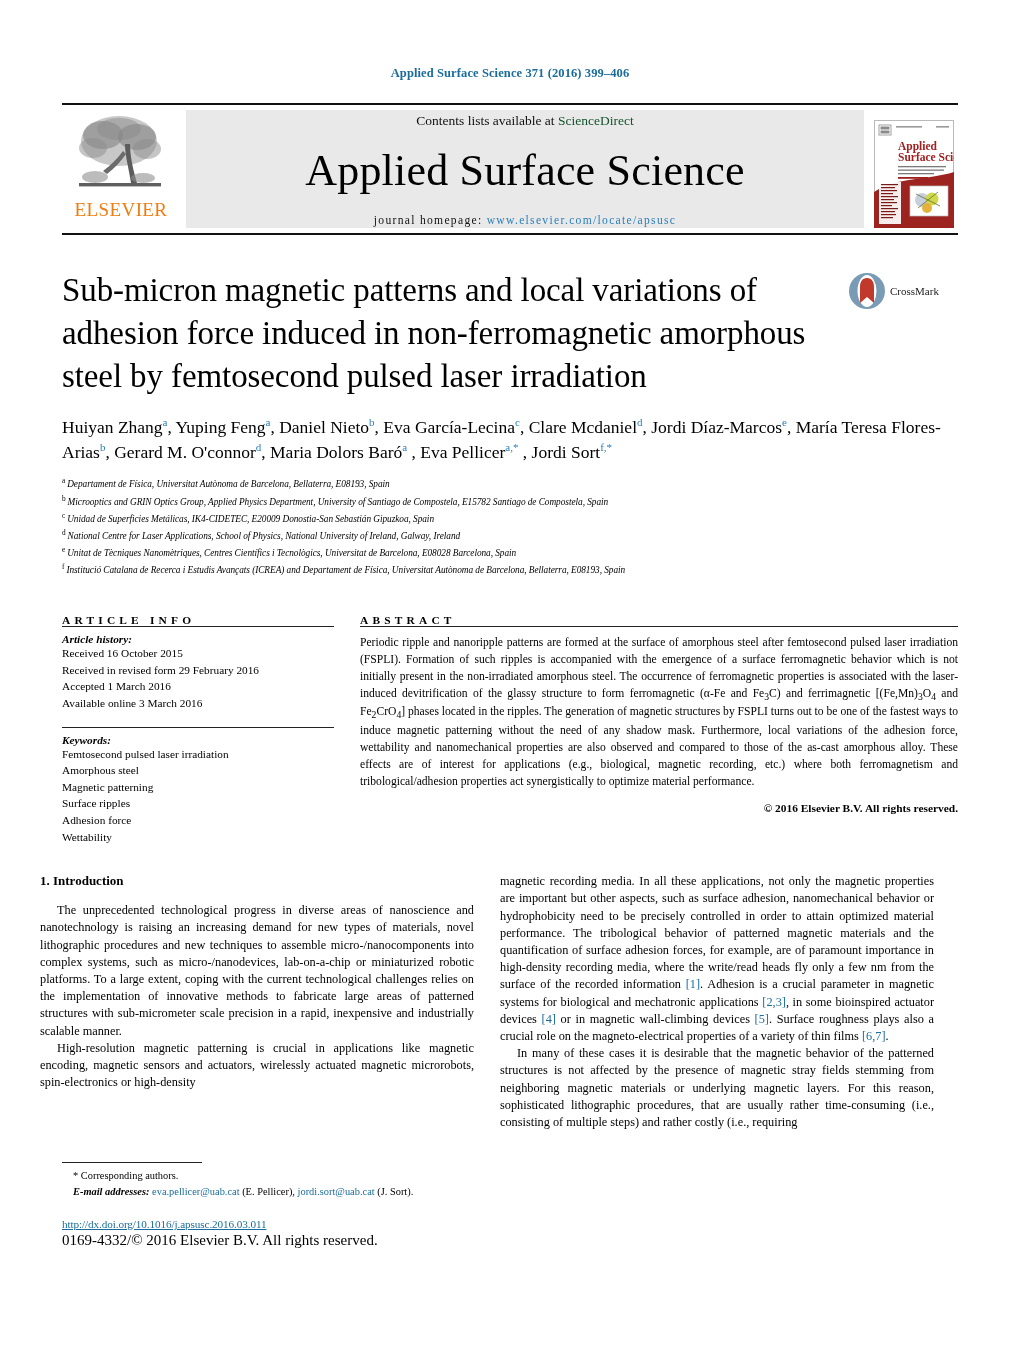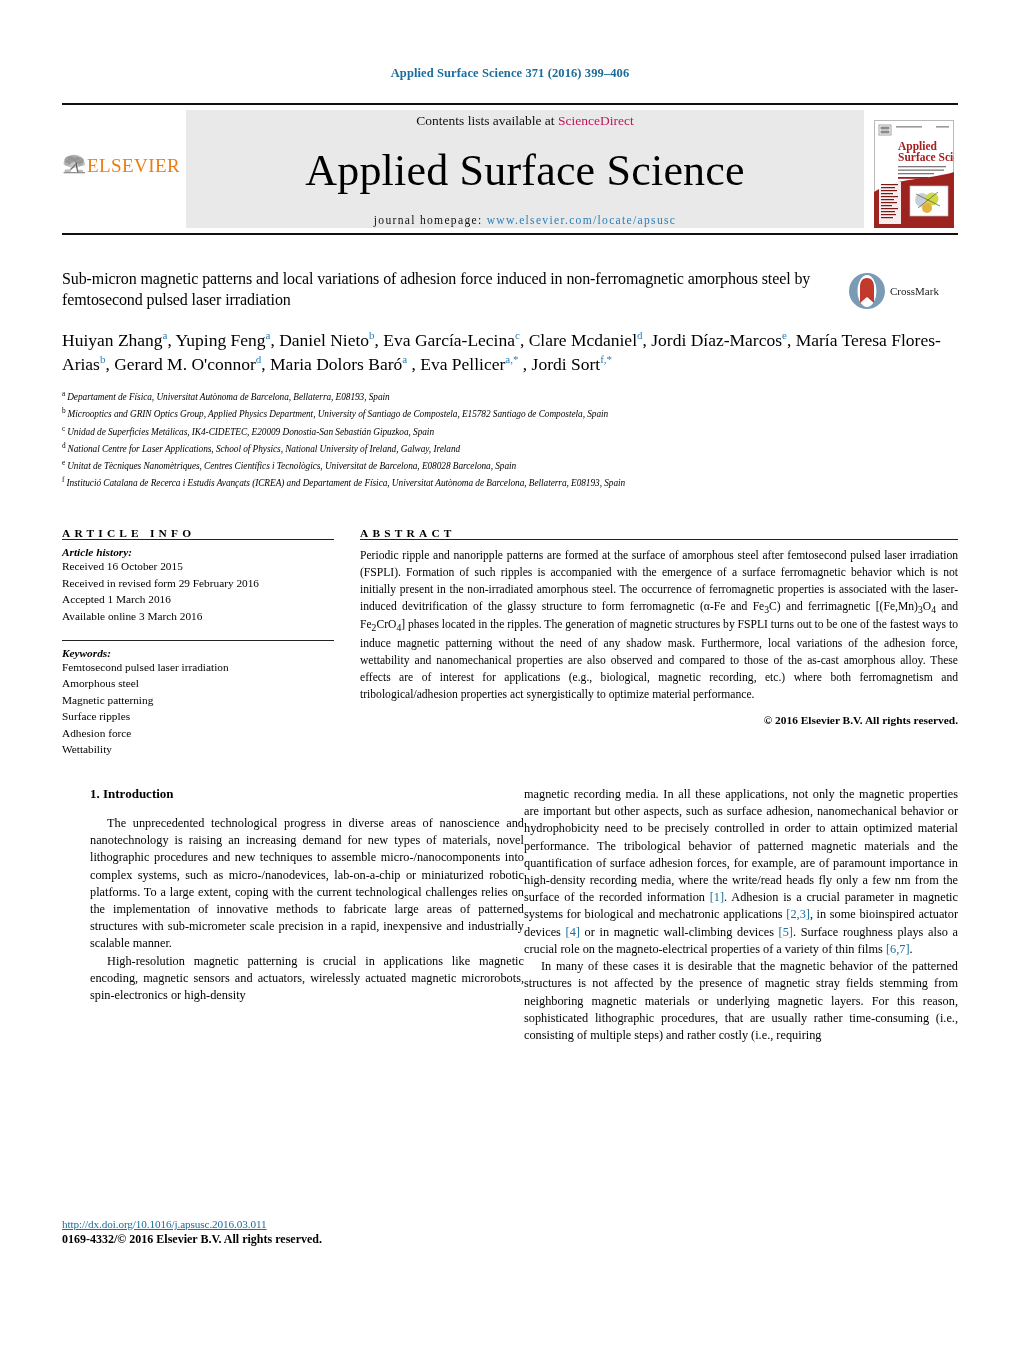--- a/index.html
+++ b/index.html
@@ -32,21 +32,21 @@
     border-bottom:2.6px solid #111;
     display:flex;
     align-items:stretch;
     height:132px;
     background:#fff;
   }
   .elsevier-logo {
     width:118px;
     flex:0 0 118px;
     display:flex;
-    flex-direction:row;
+    flex-direction:column;
     align-items:center;
     justify-content:center;
     padding-bottom:9px;
   }
   .tree-svg { display:block; }
   .elsevier-word {
     font-family:"Liberation Serif", serif;
     font-size:19px;
     letter-spacing:0.4px;
     color:#EE7D11;
@@ -62,21 +62,21 @@
     align-items:center;
     justify-content:center;
     margin:5px 6px 5px 6px;
     position:relative;
   }
   .contents-line {
     font-size:13.5px;
     color:#111;
     margin-top:2px;
   }
-  .contents-line .sd { color:#be185d; }
+  .contents-line .sd { color:#14532d; }
   .journal-name {
     font-family:"Liberation Serif", serif;
     font-size:44px;
     font-weight:400;
     margin:16px 0 18px 0;
     letter-spacing:0.2px;
   }
   .homepage-line {
     font-size:11.6px;
     letter-spacing:1.3px;
@@ -87,21 +87,21 @@
     flex:0 0 88px;
     width:88px;
     margin:5px 0 5px 0;
     display:flex; align-items:flex-end; justify-content:center;
   }
 
   
   .titleblock { margin:34px 62px 0 62px; position:relative; }
   h1.title {
     font-family:"Liberation Serif", serif;
-    font-size:16px;
+    font-size:33px;
     font-weight:400;
     line-height:1.30;
     margin:0;
     width:800px;
     letter-spacing:-0.1px;
   }
   .crossmark {
     position:absolute; right:0; top:-4px;
     width:110px; height:52px;
     display:flex; align-items:center; gap:4px;
@@ -158,22 +158,23 @@
   }
   .copyright {
     text-align:right;
     font-size:11.4px;
     font-weight:bold;
     margin-top:11px;
   }
 
   
   .bodywrap {
-    margin:24px 62px 0 90px;
-    display:flex;
+    margin:24px 62px 0 40px;
+    display:flex;
+    gap:26px;
   }
   .bodycol { width:434px; flex:0 0 434px; }
   h2.secnum {
     font-size:13px;
     font-weight:bold;
     margin:0 0 13px 0;
     font-family:"Liberation Serif", serif;
   }
   p.para {
     font-size:12.3px;
@@ -198,21 +199,21 @@
   .fn-lbl { font-style:italic; font-weight:bold; }
   .mail { color:#1a6c9c; }
 
   .doiblock {
     position:absolute;
     left:62px;
     top:1218px;
     width:460px;
   }
   .doi { font-size:11.2px; color:#1a6c9c; text-decoration:underline; letter-spacing:-0.1px;}
-  .issn { font-size:12px; font-weight:bold; margin-top:2px; }
+  .issn { font-size:15px; font-weight:normal; margin-top:2px; }
 </style>
 </head>
 <body>
 
 <div class="page">
 
   <div class="runhead">Applied Surface Science 371 (2016) 399–406</div>
 
   <div class="masthead">
 
@@ -363,19 +364,30 @@
       <h2 class="secnum">1. Introduction</h2>
       <p class="para indent">The unprecedented technological progress in diverse areas of nanoscience and nanotechnology is raising an increasing demand for new types of materials, novel lithographic procedures and new techniques to assemble micro-/nanocomponents into complex systems, such as micro-/nanodevices, lab-on-a-chip or miniaturized robotic platforms. To a large extent, coping with the current technological challenges relies on the implementation of innovative methods to fabricate large areas of patterned structures with sub-micrometer scale precision in a rapid, inexpensive and industrially scalable manner.</p>
       <p class="para indent">High-resolution magnetic patterning is crucial in applications like magnetic encoding, magnetic sensors and actuators, wirelessly actuated magnetic microrobots, spin-electronics or high-density</p>
     </div>
     <div class="bodycol">
       <p class="para"><span>magnetic recording media. In all these applications, not only the magnetic properties are important but other aspects, such as surface adhesion, nanomechanical behavior or hydrophobicity need to be precisely controlled in order to attain optimized material performance. The tribological behavior of patterned magnetic materials and the quantification of surface adhesion forces, for example, are of paramount importance in high-density recording media, where the write/read heads fly only a few nm from the surface of the recorded information </span><span class="ref">[1]</span><span>. Adhesion is a crucial parameter in magnetic systems for biological and mechatronic applications </span><span class="ref">[2,3]</span><span>, in some bioinspired actuator devices </span><span class="ref">[4]</span><span> or in magnetic wall-climbing devices </span><span class="ref">[5]</span><span>. Surface roughness plays also a crucial role on the magneto-electrical properties of a variety of thin films </span><span class="ref">[6,7]</span><span>.</span></p>
       <p class="para indent">In many of these cases it is desirable that the magnetic behavior of the patterned structures is not affected by the presence of magnetic stray fields stemming from neighboring magnetic materials or underlying magnetic layers. For this reason, sophisticated lithographic procedures, that are usually rather time-consuming (i.e., consisting of multiple steps) and rather costly (i.e., requiring</p>
     </div>
   </div>
 
+  <div class="footnote">
+    <div class="fn-rule"></div>
+    <div class="fn-line ind">
+      <span>*</span>
+      <span>Corresponding authors.</span>
+    </div>
+    <div class="fn-line ind">
+      <span class="fn-lbl">E-mail addresses:</span>
+      <span class="mail">eva.pellicer@uab.cat</span><span> (E. Pellicer), </span><span class="mail">jordi.sort@uab.cat</span><span> (J. Sort).</span>
+    </div>
+  </div>
 
   <div class="doiblock">
     <div class="doi">http://dx.doi.org/10.1016/j.apsusc.2016.03.011</div>
     <div class="issn">0169-4332/© 2016 Elsevier B.V. All rights reserved.</div>
   </div>
 
 </div>
 
 </body></html>

